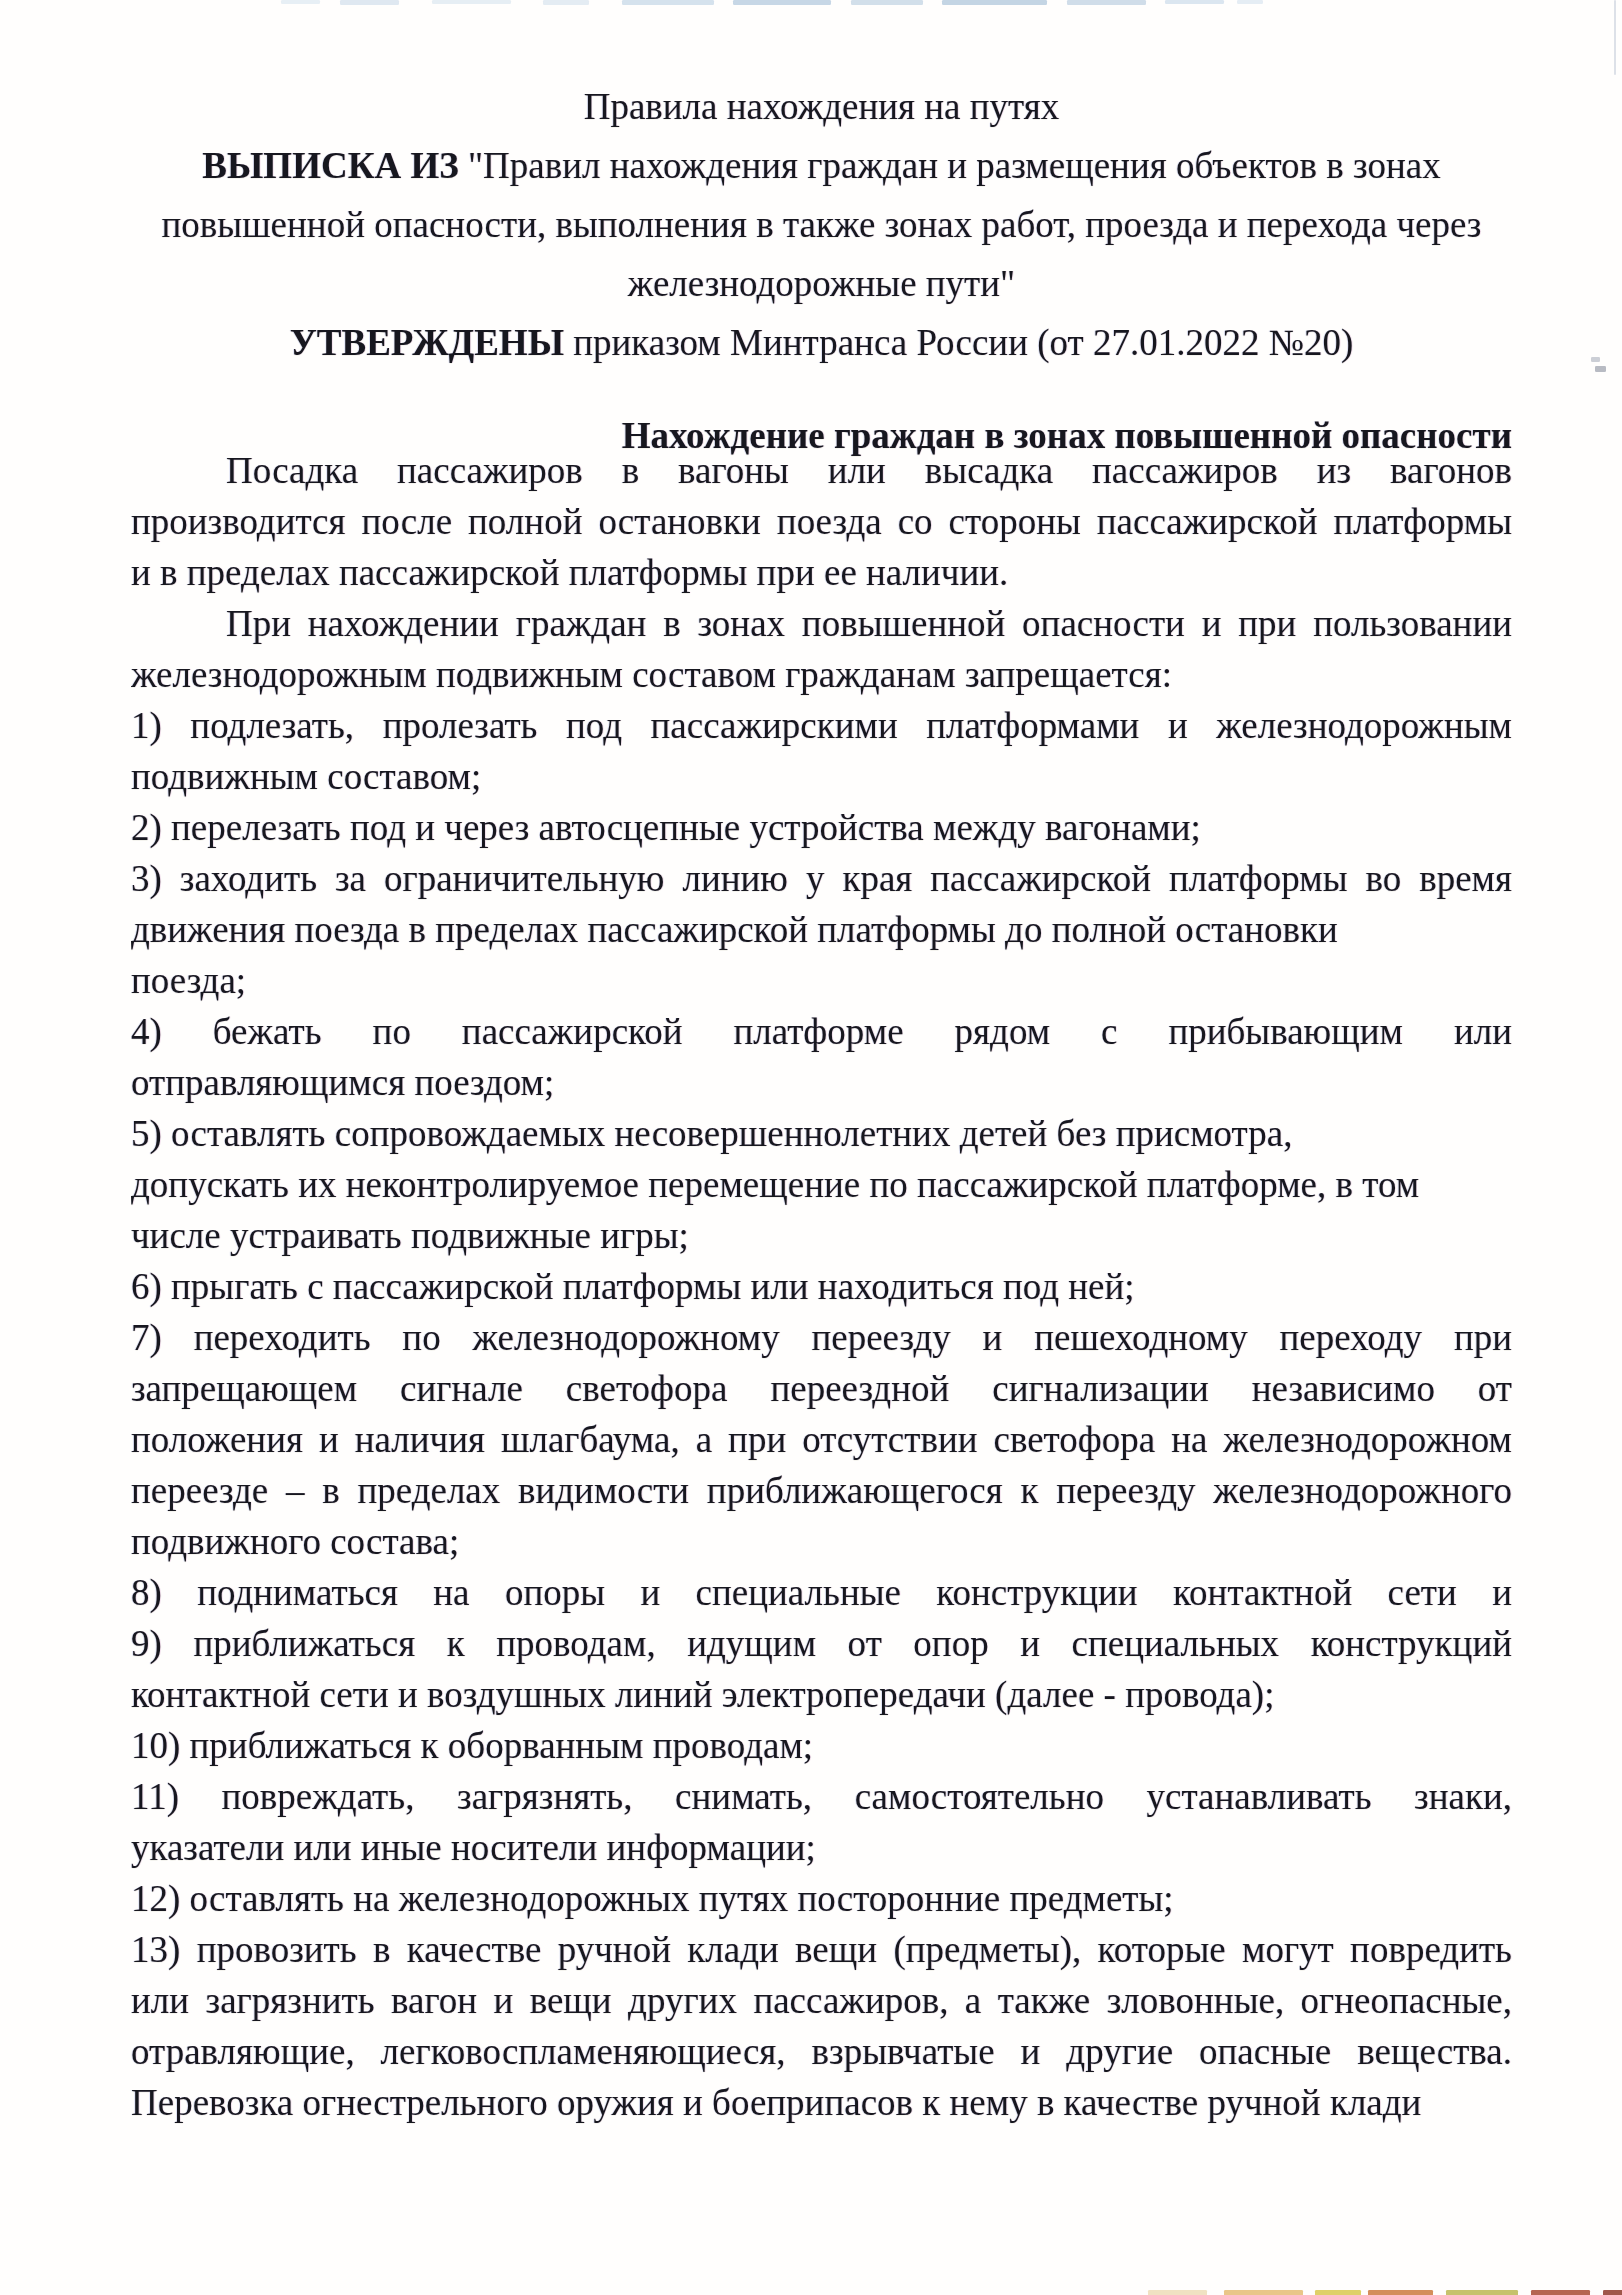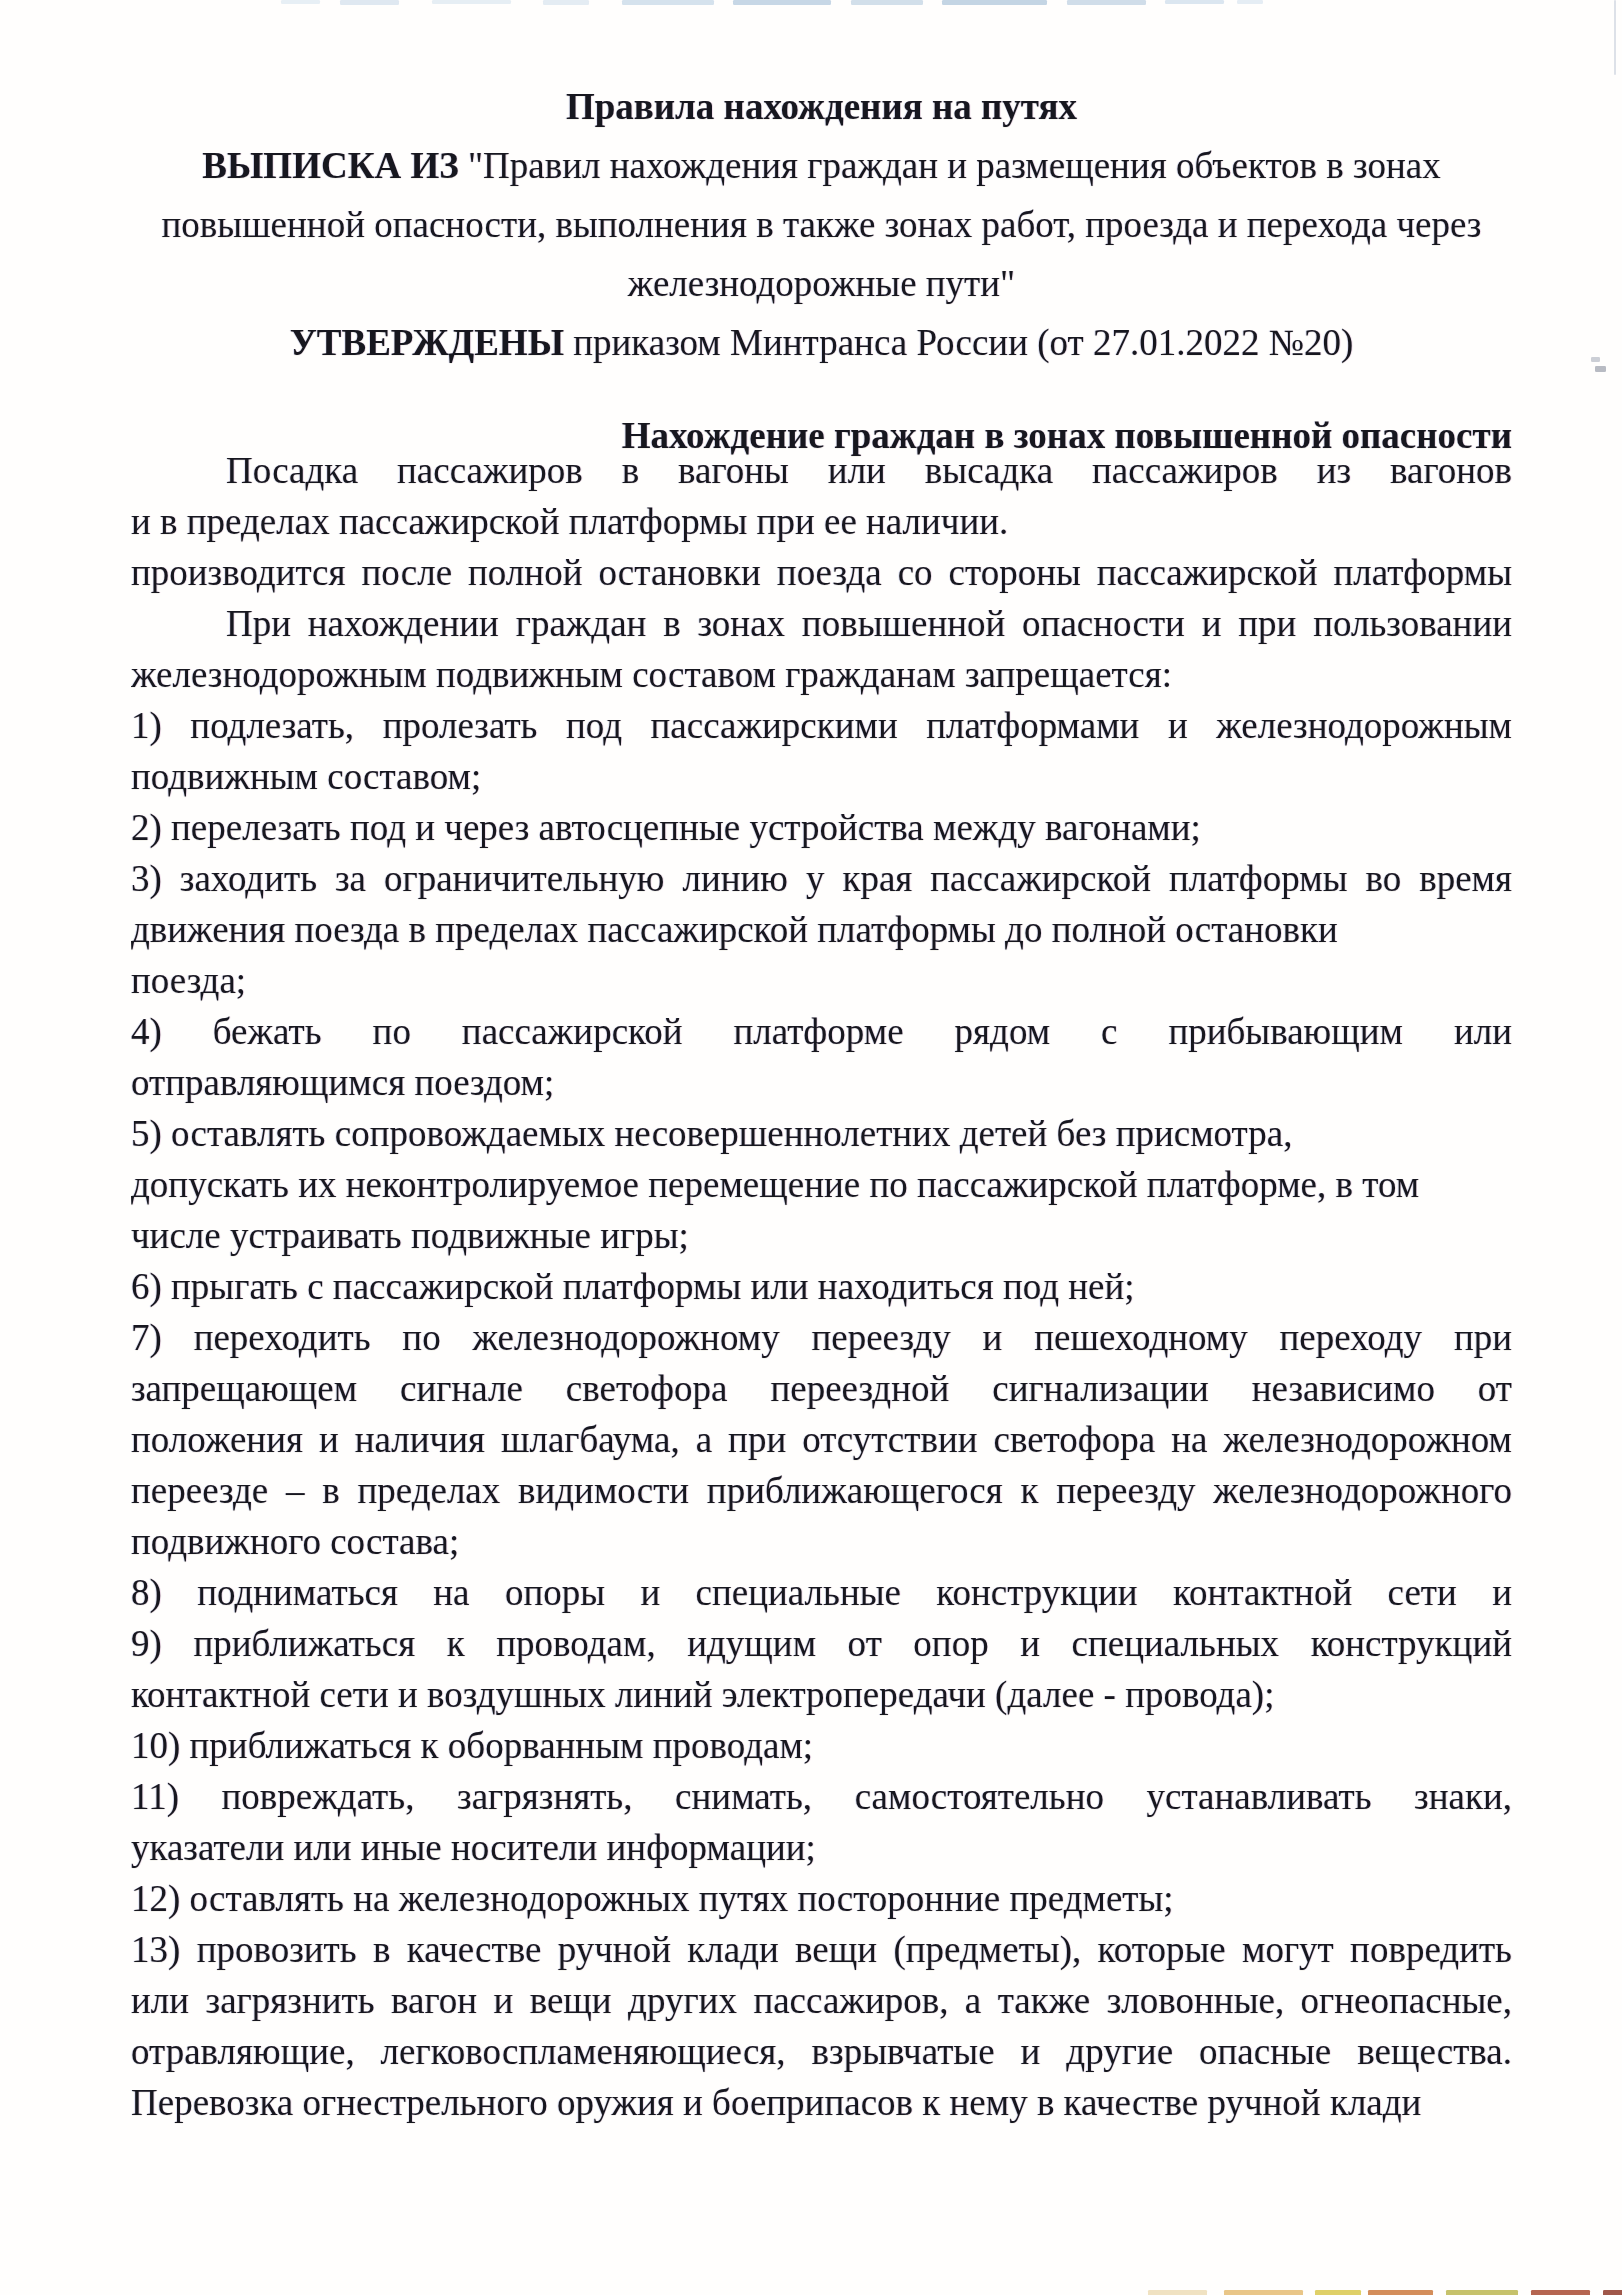--- a/index.html
+++ b/index.html
@@ -10,21 +10,21 @@
     color:#17171f;
   }
   .sheet{position:absolute;inset:0;background:#fffefd;}
   .ink{
     text-shadow:0.9px 0 0 rgba(160,60,140,.14),-0.9px 0 0 rgba(60,90,190,.16),0 0.7px 0 rgba(120,120,60,.08);
   }
   .hdrblock{
     position:absolute;left:131px;top:77px;width:1381px;
     text-align:center;font-size:37px;line-height:59px;
   }
-  .hdrblock .title{font-weight:bold;}
+  .hdrblock .title{font-weight:normal;}
   .hdrblock .b{font-weight:bold;}
   .secheading{
     position:absolute;left:131px;top:406px;width:1381px;
     text-align:center;font-weight:bold;font-size:37px;line-height:59px;
   }
   .docbody{
     position:absolute;left:131px;top:445px;width:1381px;
     font-size:37px;line-height:51px;
   }
   .bl{height:51px;overflow:hidden;}
@@ -45,22 +45,22 @@
       <div><span>повышенной опасности, выполнения в также зонах работ, проезда и перехода через</span></div>
       <div><span>железнодорожные пути"</span></div>
       <div><span class="b">УТВЕРЖДЕНЫ</span><span> приказом Минтранса России (от 27.01.2022 №20)</span></div>
     </div>
 </div>
 
 <h2 class="secheading ink" style="margin:0;text-align:right;">Нахождение граждан в зонах повышенной опасности</h2>
 
 <div class="docbody ink">
     <div class="bl just ind">Посадка пассажиров в вагоны или высадка пассажиров из вагонов</div>
+    <div class="bl just">производится после полной остановки поезда со стороны пассажирской платформы</div>
     <div class="bl left">и в пределах пассажирской платформы при ее наличии.</div>
-    <div class="bl just">производится после полной остановки поезда со стороны пассажирской платформы</div>
     <div class="bl just ind">При нахождении граждан в зонах повышенной опасности и при пользовании</div>
     <div class="bl left">железнодорожным подвижным составом гражданам запрещается:</div>
     <div class="bl just">1) подлезать, пролезать под пассажирскими платформами и железнодорожным</div>
     <div class="bl left">подвижным составом;</div>
     <div class="bl left">2) перелезать под и через автосцепные устройства между вагонами;</div>
     <div class="bl just">3) заходить за ограничительную линию у края пассажирской платформы во время</div>
     <div class="bl left">движения поезда в пределах пассажирской платформы до полной остановки</div>
     <div class="bl left">поезда;</div>
     <div class="bl just">4) бежать по пассажирской платформе рядом с прибывающим или</div>
     <div class="bl left">отправляющимся поездом;</div>

